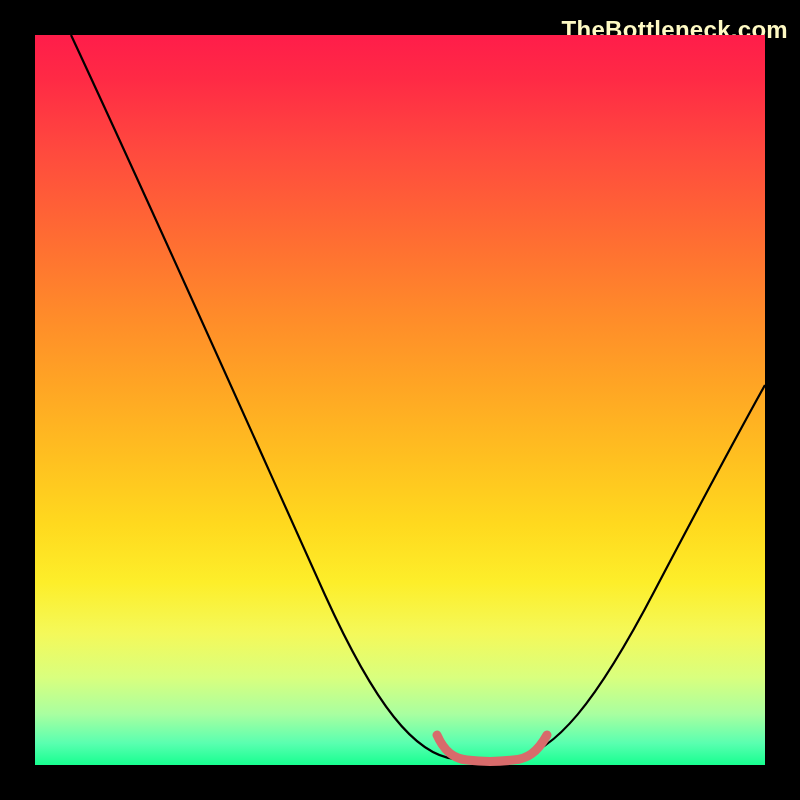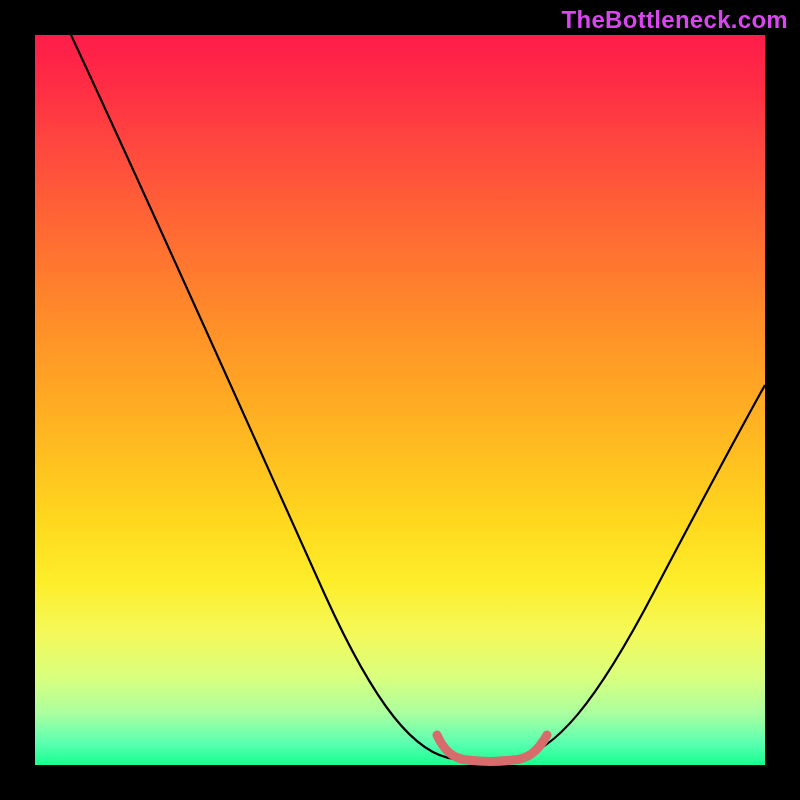--- a/index.html
+++ b/index.html
@@ -12,23 +12,23 @@
     overflow: hidden;
   }
   .frame {
     position: relative;
     width: 800px;
     height: 800px;
     background: #000;
   }
   .watermark {
     position: absolute;
-    top: 6px;
+    top: 16px;
     right: 12px;
-    color: #d946ef;
+    color: #fef9c3;
     font-size: 24px;
     font-weight: 600;
     letter-spacing: 0.3px;
     user-select: none;
   }
   .plot {
     position: absolute;
     left: 35px;
     top: 35px;
     width: 730px;

